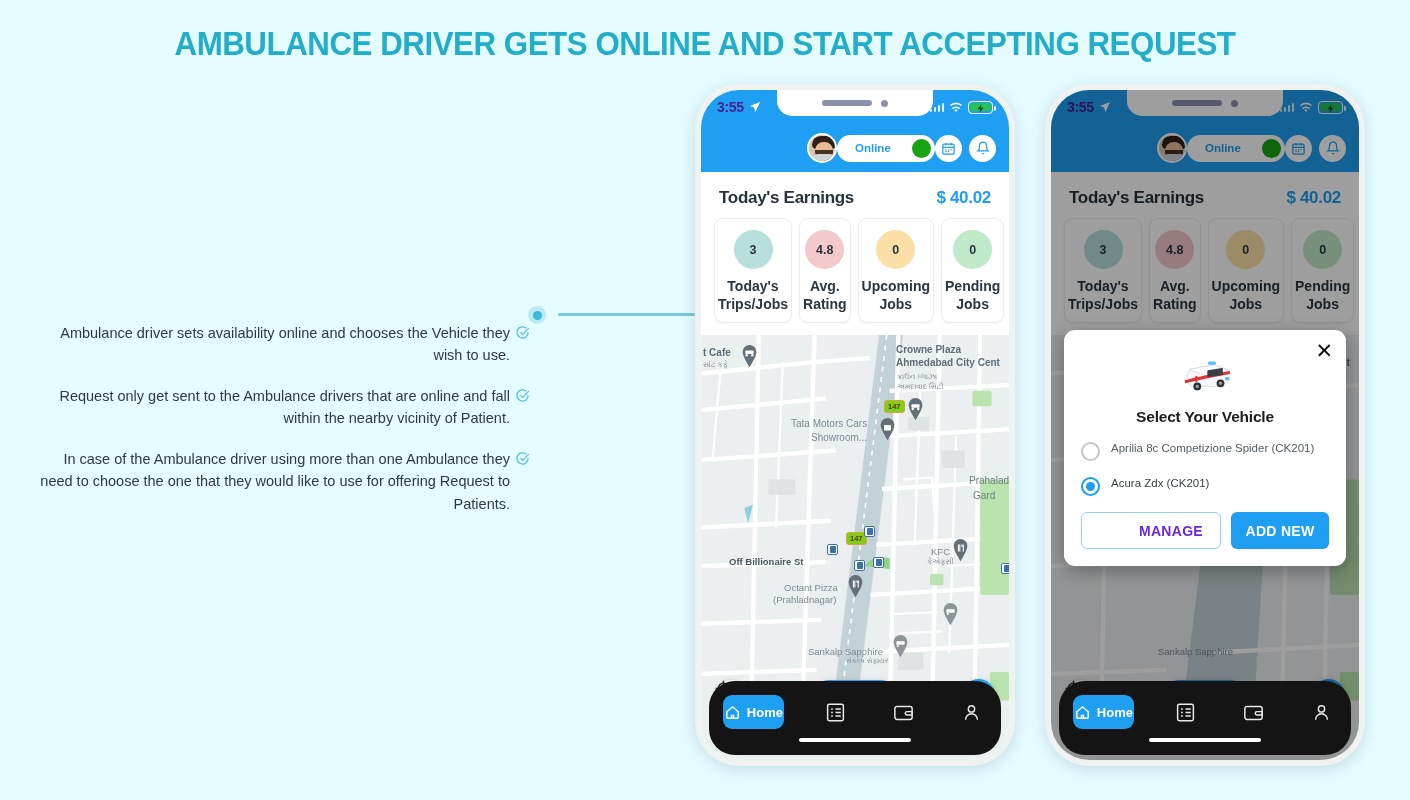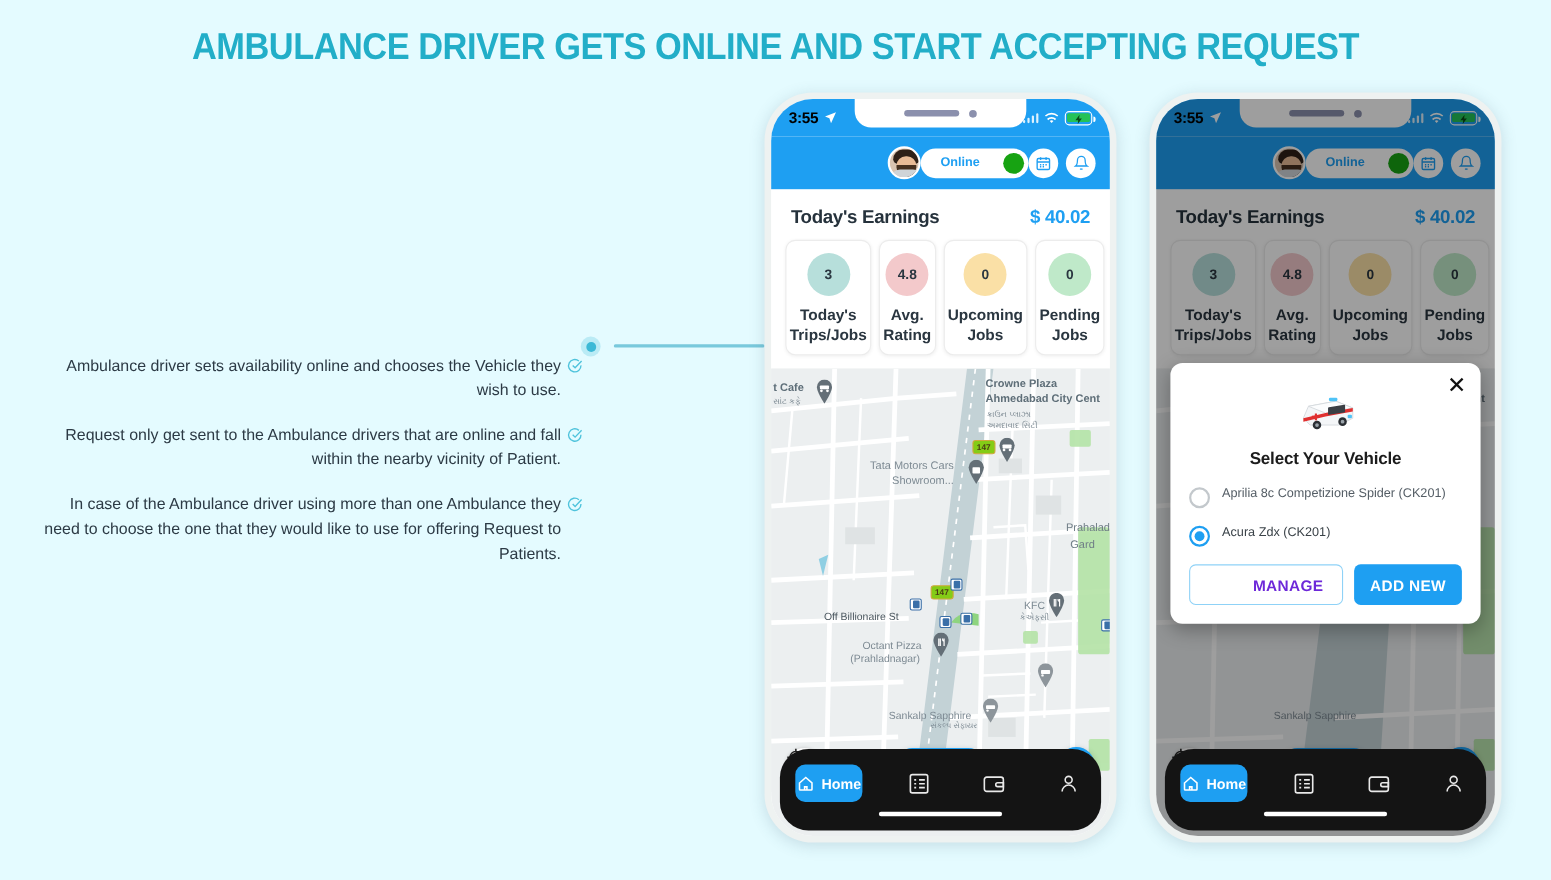--- a/index.html
+++ b/index.html
@@ -65,21 +65,21 @@
   #phone-2 { left: 1045px; }
   .screen {
     position: relative; width: 100%; height: 100%;
     border-radius: 38px; overflow: hidden; background: #fff;
   }
 
   
   .statusbar {
     position: relative; height: 34px; background: #1e9ff2;
     display: flex; align-items: center; justify-content: space-between;
-    padding: 0 16px; color: #000000;
+    padding: 0 16px; color: #4c1d95;
   }
   .sb-time { font-size: 14px; font-weight: bold; display:flex; align-items:center; gap:5px; letter-spacing:-0.3px;}
   .notch {
     position: absolute; left: 50%; transform: translateX(-50%); top: 0;
     width: 156px; height: 26px; background: #fff;
     border-bottom-left-radius: 15px; border-bottom-right-radius: 15px;
     display: flex; align-items: center; justify-content: center; gap: 9px;
   }
   .notch .speaker { width: 50px; height: 6px; border-radius: 3px; background: #8b90ad; }
   .notch .cam { width: 7px; height: 7px; border-radius: 50%; background: #8b90ad; }
@@ -150,21 +150,21 @@
 
   
   .map { position: relative; flex: 1; background: #eceff0; overflow: hidden; }
   .map svg { position: absolute; inset: 0; }
   .map-label {
     position: absolute; font-size: 9px; color: #7d8a93;
     font-family: "Liberation Sans", sans-serif; white-space: nowrap;
     line-height: 1.2; pointer-events: none;
   }
   .map-label.strong { color: #5e6e78; font-weight: bold; font-size: 10px; }
-  .map-label.dark { color: #4a565e; font-weight: normal; margin-left: 20px; }
+  .map-label.dark { color: #4a565e; font-weight: bold; }
   .pin {
     position: absolute; width: 17px; height: 22px;
   }
   .shield {
     position: absolute; width: 11px; height: 11px;
     background: #fff; border: 1.4px solid #3a6fa8; border-radius: 2px;
     display: flex; align-items:center; justify-content:center;
   }
   .shield i { width:6px; height:7px; background:#3a6fa8; border-radius:1px; display:block;}
   .hwy-badge {

